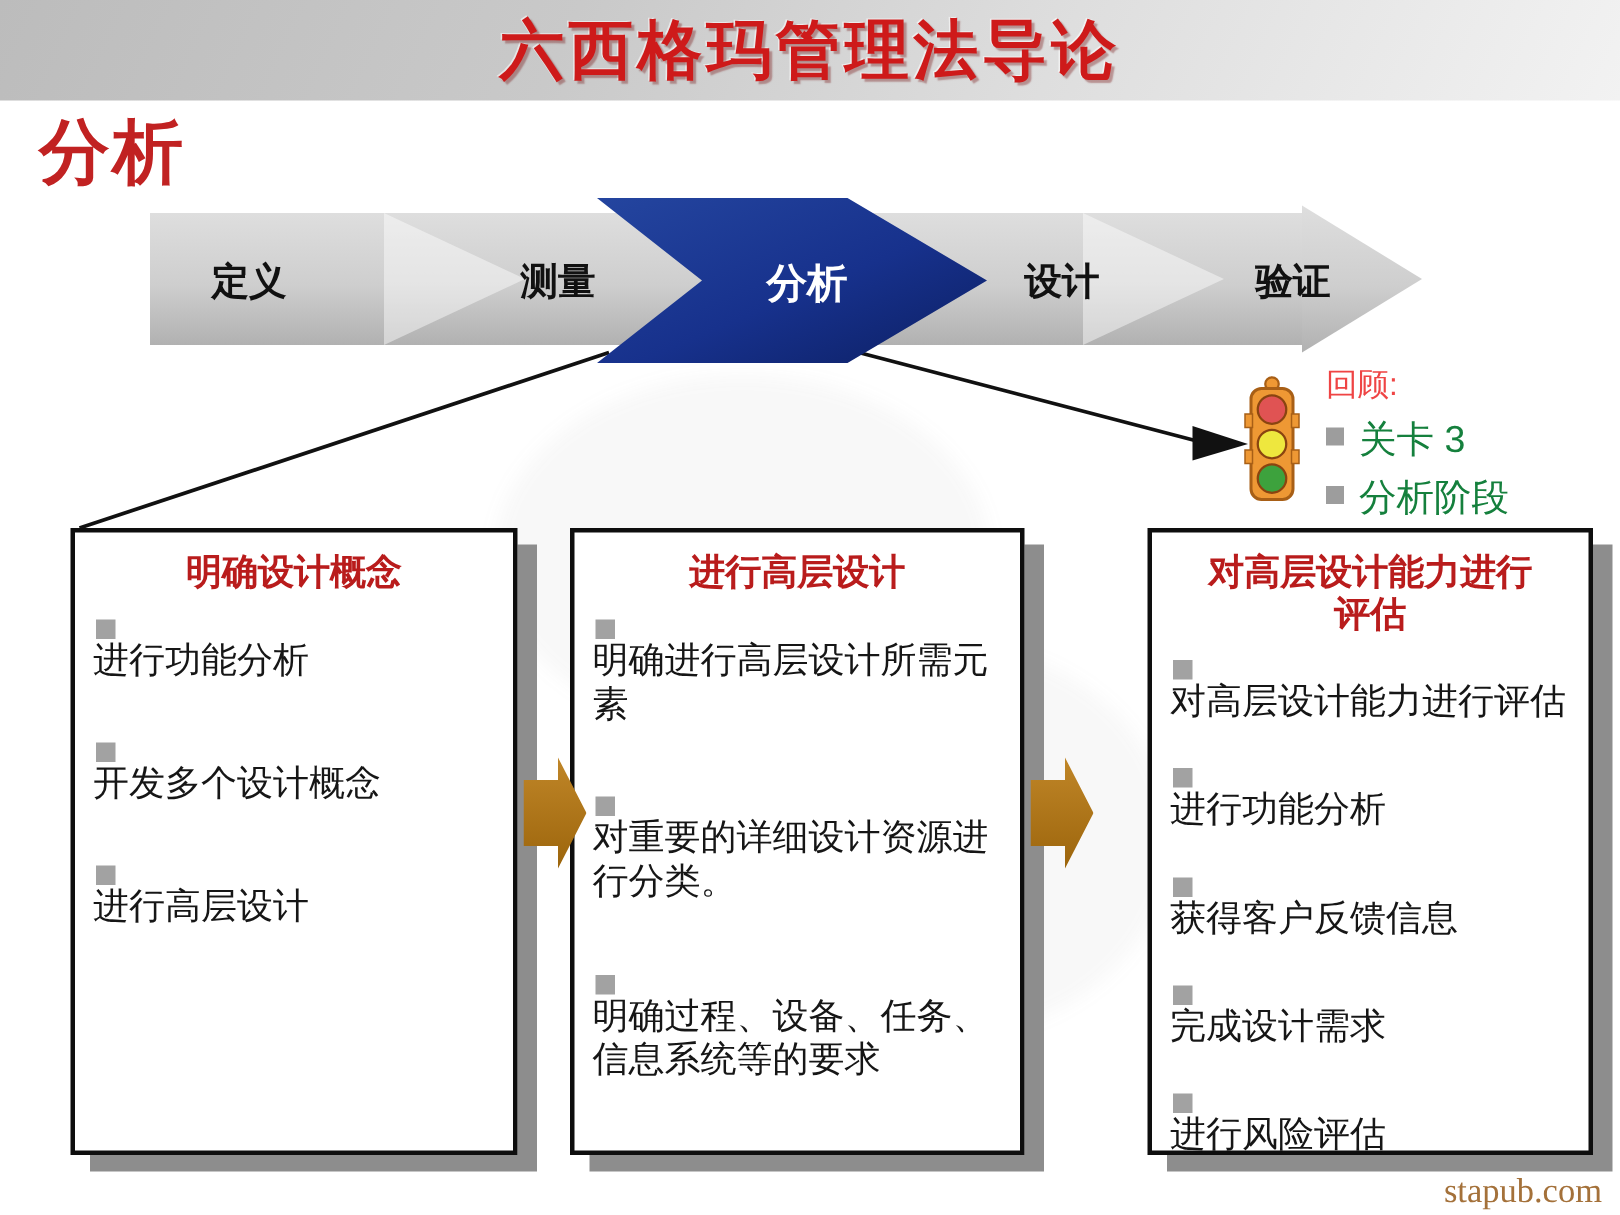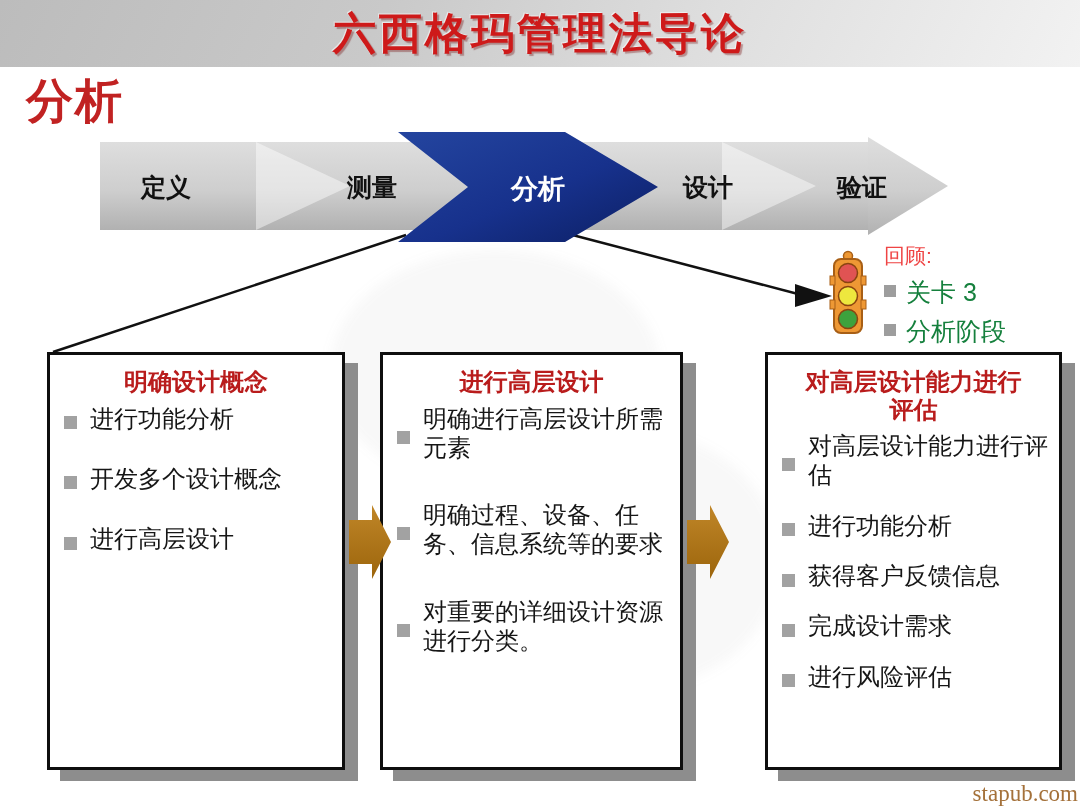--- a/index.html
+++ b/index.html
@@ -54,35 +54,35 @@
   }
   .box-1{left:47px;width:298px;}
   .box-2{left:380px;width:303px;}
   .box-3{left:749px;width:297px;margin-left:16px;}
   .box-title{
     margin:13px 6px 8px;text-align:center;
     font-size:24px;font-weight:bold;color:#b91c1c;line-height:1.15;
   }
   .box-3 .box-title{max-width:238px;margin-left:auto;margin-right:auto;}
   .bullets{margin:4px 8px 0 12px;}
-  .bullet-row{display:flex;align-items:center;}
+  .bullet-row{display:flex;align-items:flex-start;flex-direction:column;}
   .bullet-row .sq{width:13px;height:13px;background:#a2a2a2;flex:none;margin:9px 13px 0 2px;}
   .bullet-row .txt{font-size:24px;color:#161616;line-height:1.22;}
   .box-1 .bullet-row{margin-bottom:31px;}
   .box-2 .bullet-row{margin-bottom:38px;}
   .box-3 .bullet-row{margin-bottom:21px;}
 
   
   .flow-arrow{position:absolute;z-index:3;}
   .arrow-1{left:349px;top:504px;}
   .arrow-2{left:687px;top:504px;}
 
   
   .watermark{
-    position:absolute;right:2px;bottom:3px;z-index:2;
+    position:absolute;right:12px;bottom:3px;z-index:2;
     font-family:"Liberation Serif","DejaVu Serif",serif;
     font-size:23px;color:#a4713a;
   }
 </style>
 </head>
 <body>
 
 <div class="slide">
 
   <div class="bg-blob blob-a"></div>
@@ -172,25 +172,25 @@
 
   <div class="concept-box box-2">
     <div class="box-title">进行高层设计</div>
     <div class="bullets">
       <div class="bullet-row">
         <span class="sq"></span>
         <span class="txt">明确进行高层设计所需元素</span>
       </div>
       <div class="bullet-row">
         <span class="sq"></span>
+        <span class="txt">对重要的详细设计资源进行分类。</span>
+      </div>
+      <div class="bullet-row">
+        <span class="sq"></span>
         <span class="txt">明确过程、设备、任务、信息系统等的要求</span>
-      </div>
-      <div class="bullet-row">
-        <span class="sq"></span>
-        <span class="txt">对重要的详细设计资源进行分类。</span>
       </div>
     </div>
   </div>
 
   <div class="concept-box box-3">
     <div class="box-title">对高层设计能力进行评估</div>
     <div class="bullets">
       <div class="bullet-row">
         <span class="sq"></span>
         <span class="txt">对高层设计能力进行评估</span>

